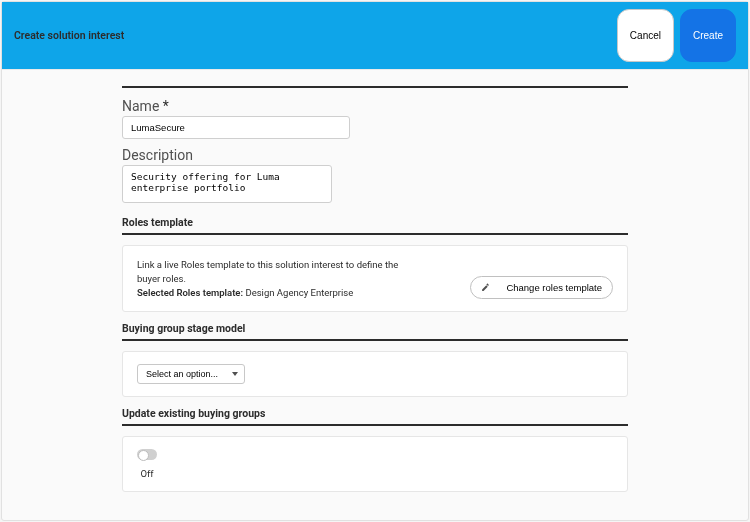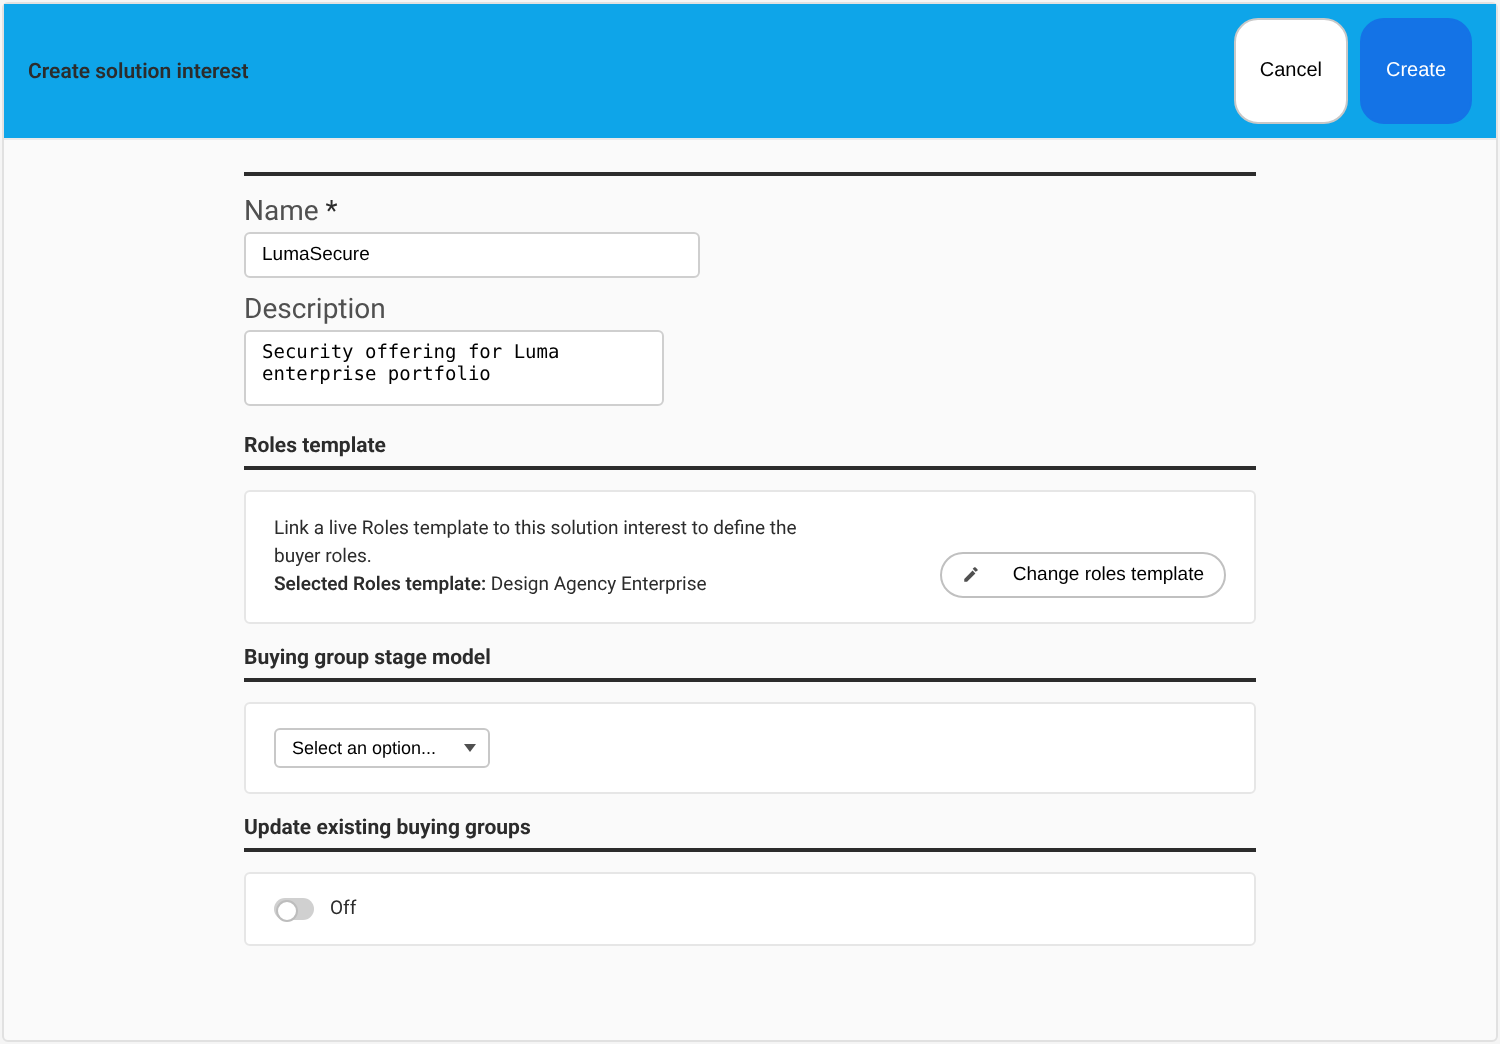--- a/index.html
+++ b/index.html
@@ -143,20 +143,21 @@
     border-left: 3px solid transparent;
     border-right: 3px solid transparent;
     border-top: 4px solid #505050;
     transform: translateY(-50%);
     pointer-events: none;
   }
   .toggle-block {
     display: flex;
     align-items: center;
     gap: 8px;
+    flex-direction: column;
   }
   .toggle {
     width: 20px; height: 11px;
     border-radius: 6px;
     background: #d0d0d0;
     position: relative;
     cursor: pointer;
   }
   .toggle::after {
     content: "";

